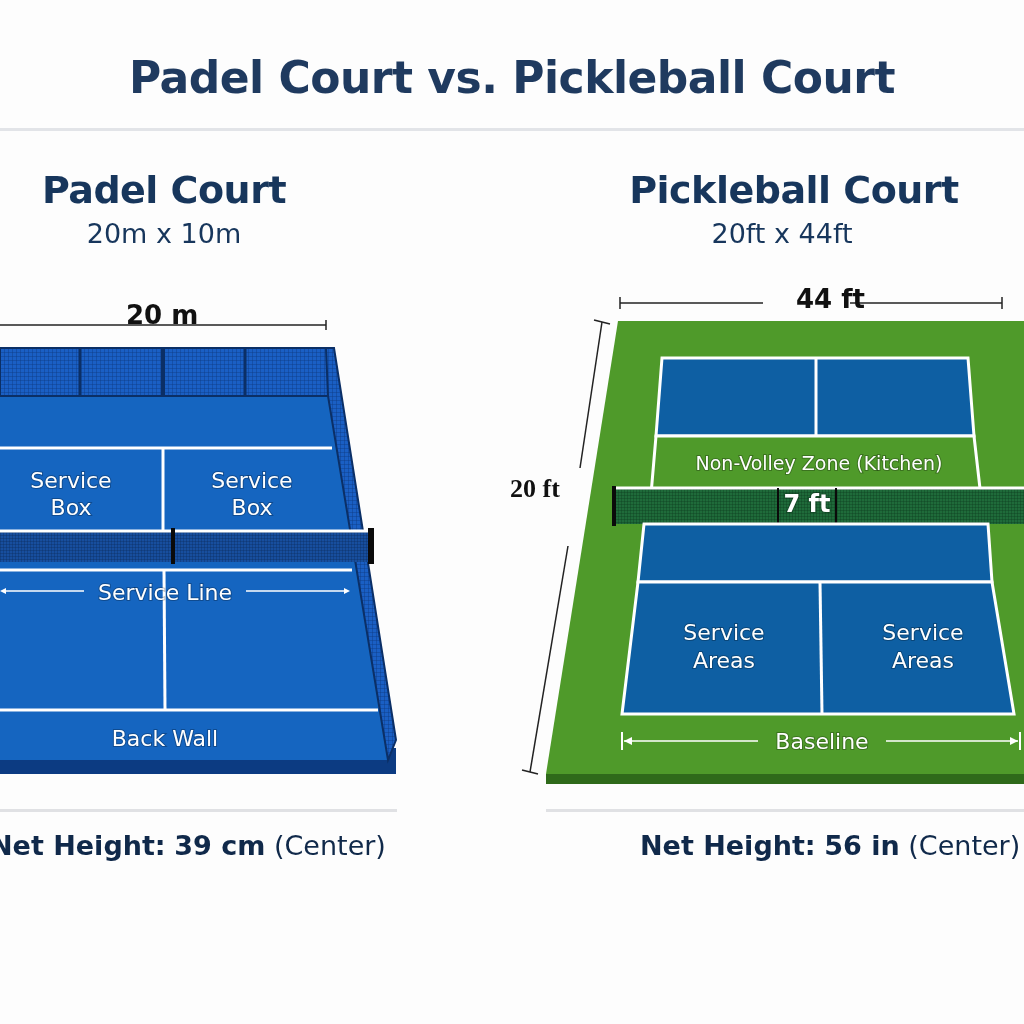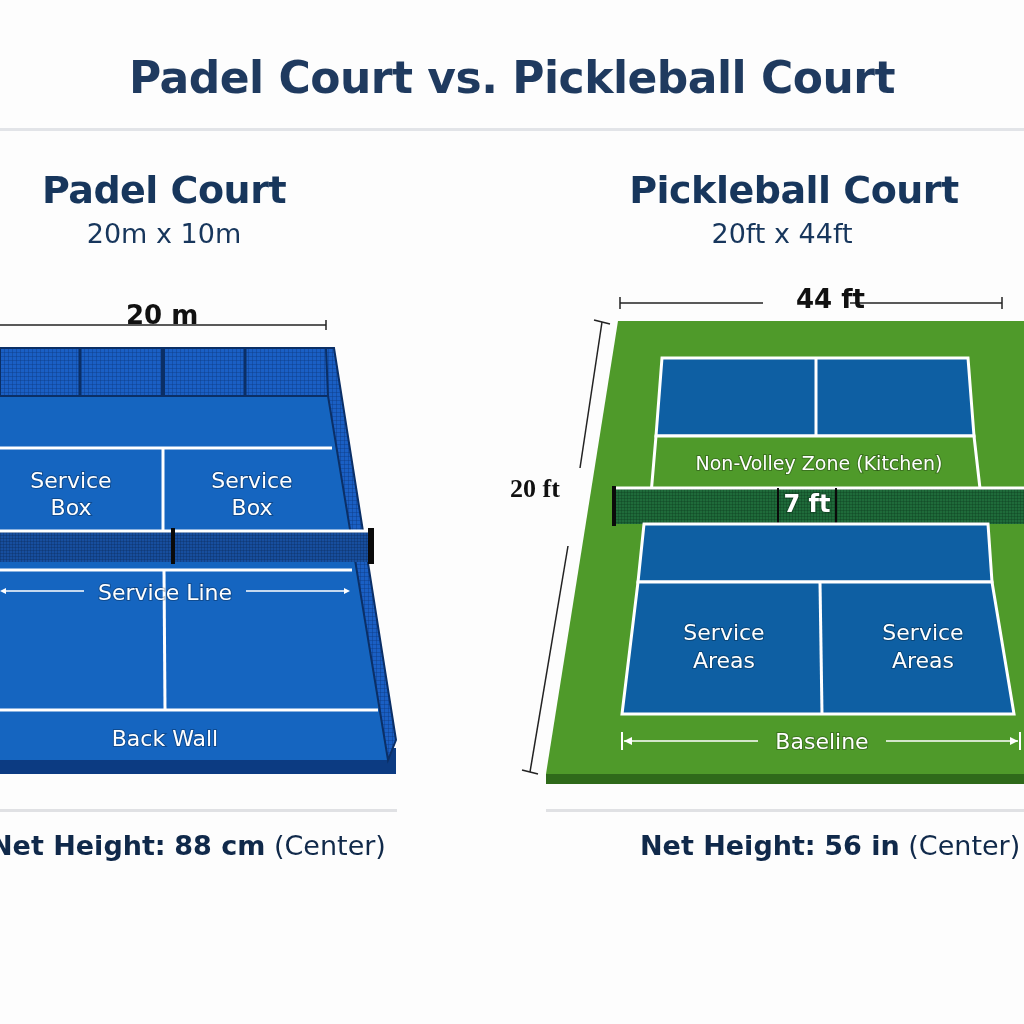--- a/index.html
+++ b/index.html
@@ -102,21 +102,21 @@
     <text class="court-label" x="71" y="175">Box</text>
     <text class="court-label" x="252" y="148">Service</text>
     <text class="court-label" x="252" y="175">Box</text>
     <text class="court-label" x="165" y="260">Service Line</text>
     <text class="court-label" x="165" y="406">Back Wall</text>
   </svg>
 
   <div class="bottom-rule" style="left:0; width:397px;"></div>
   <div class="net-height" style="left:-10px; top:830px;">
     <b>Net Height:</b>
-    <b>88 cm</b>
+    <b>39 cm</b>
     <span>(Center)</span>
   </div>
 </div>
 
 <div>
   <div class="court-title" style="left:584px; top:168px;">Pickleball Court</div>
   <div class="court-dims" style="left:572px; top:218px;">20ft x 44ft</div>
 
   <svg class="court" style="left:618px; top:295px;" width="390" height="16">
     <line x1="2" y1="8" x2="145" y2="8" stroke="#222" stroke-width="1.5"></line>

